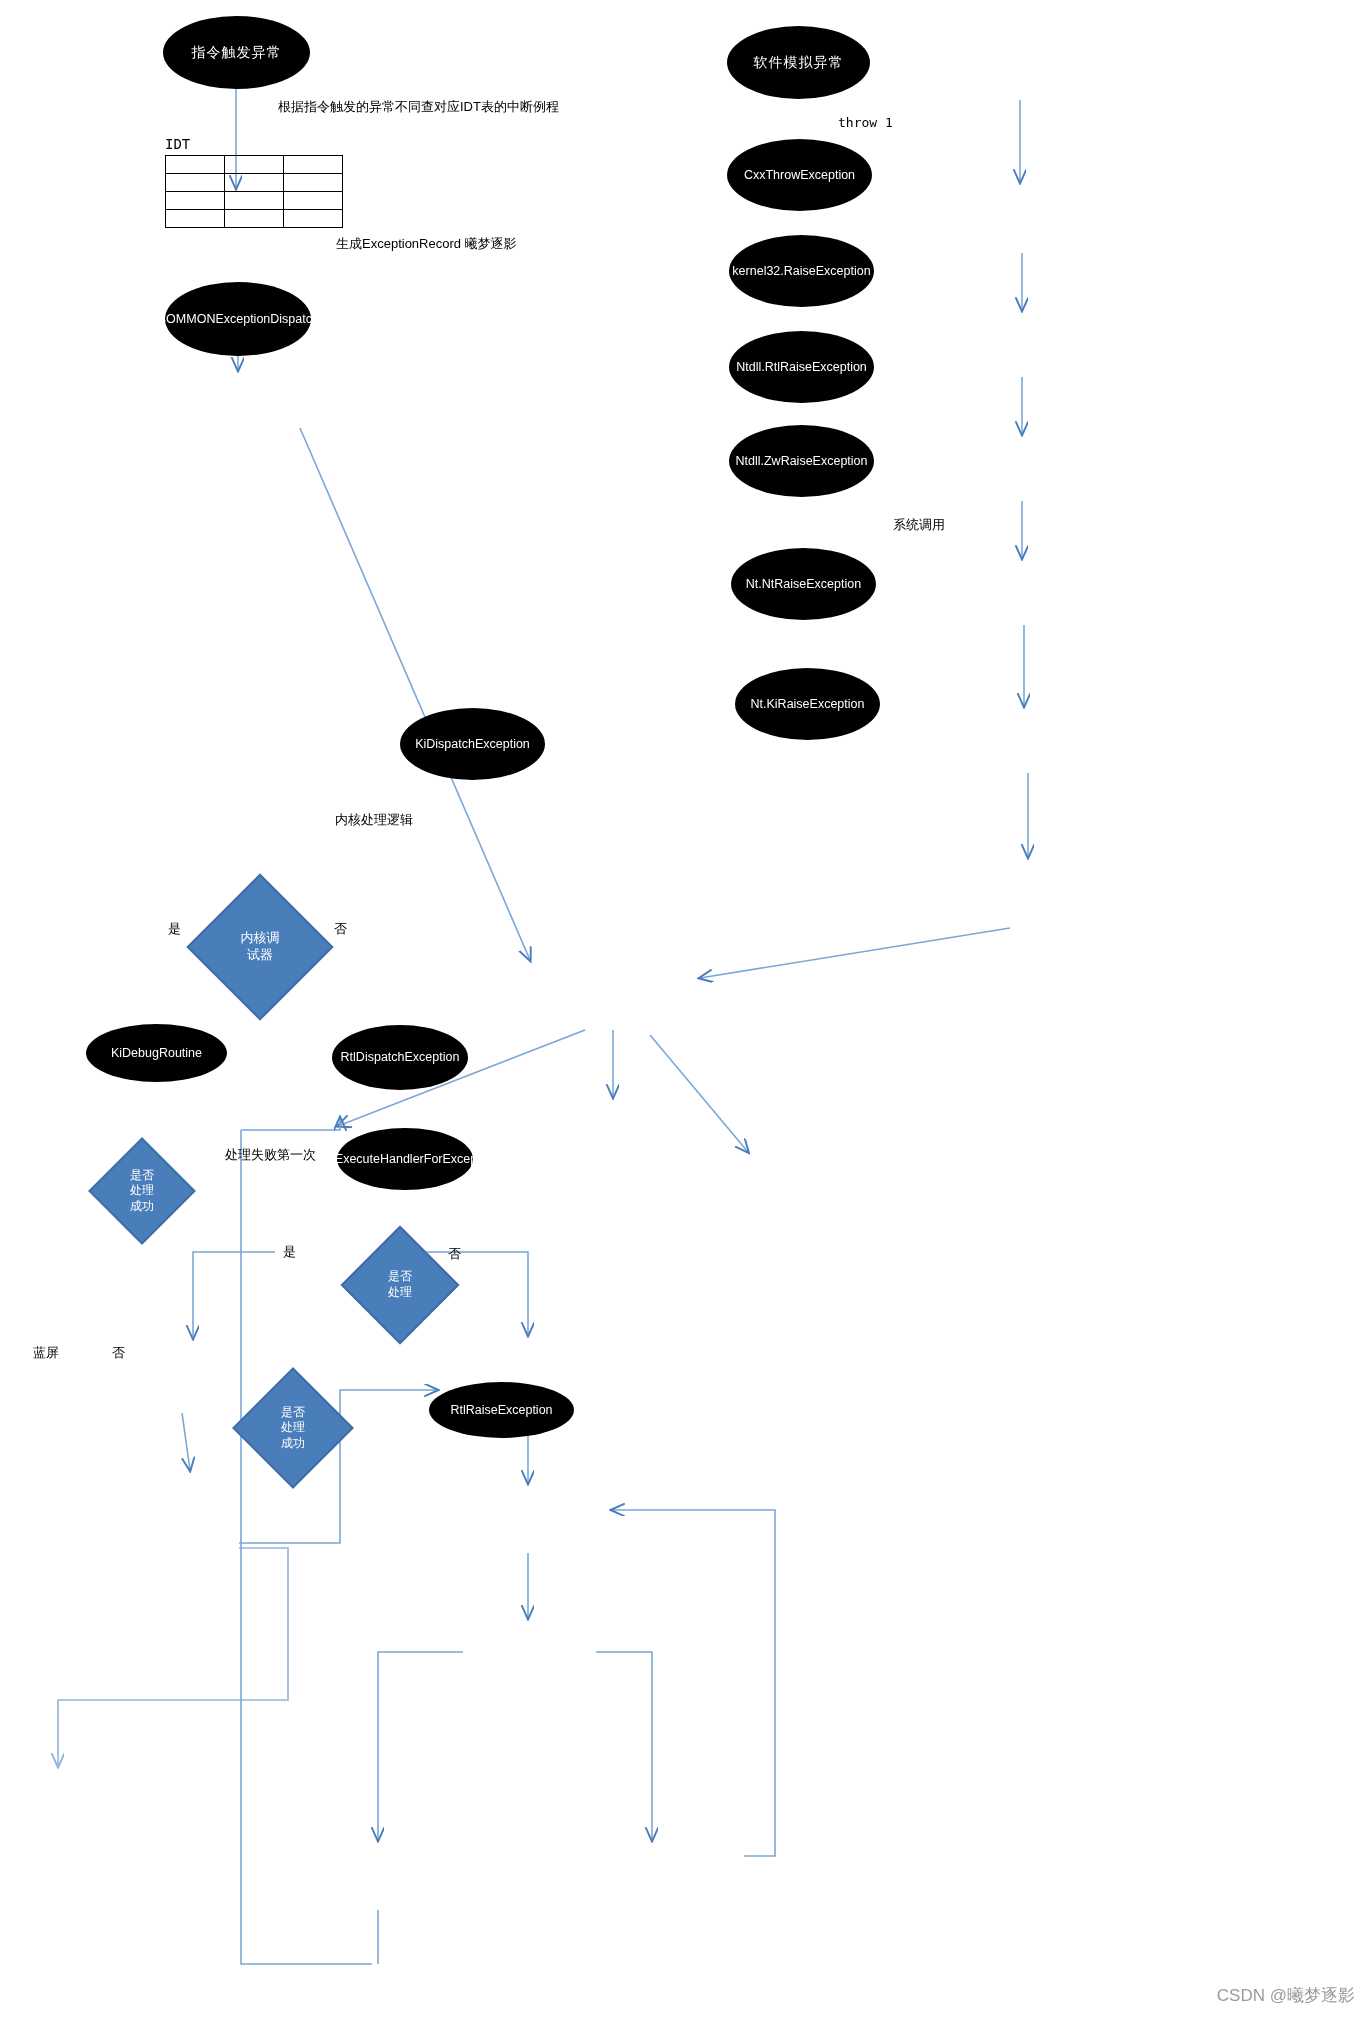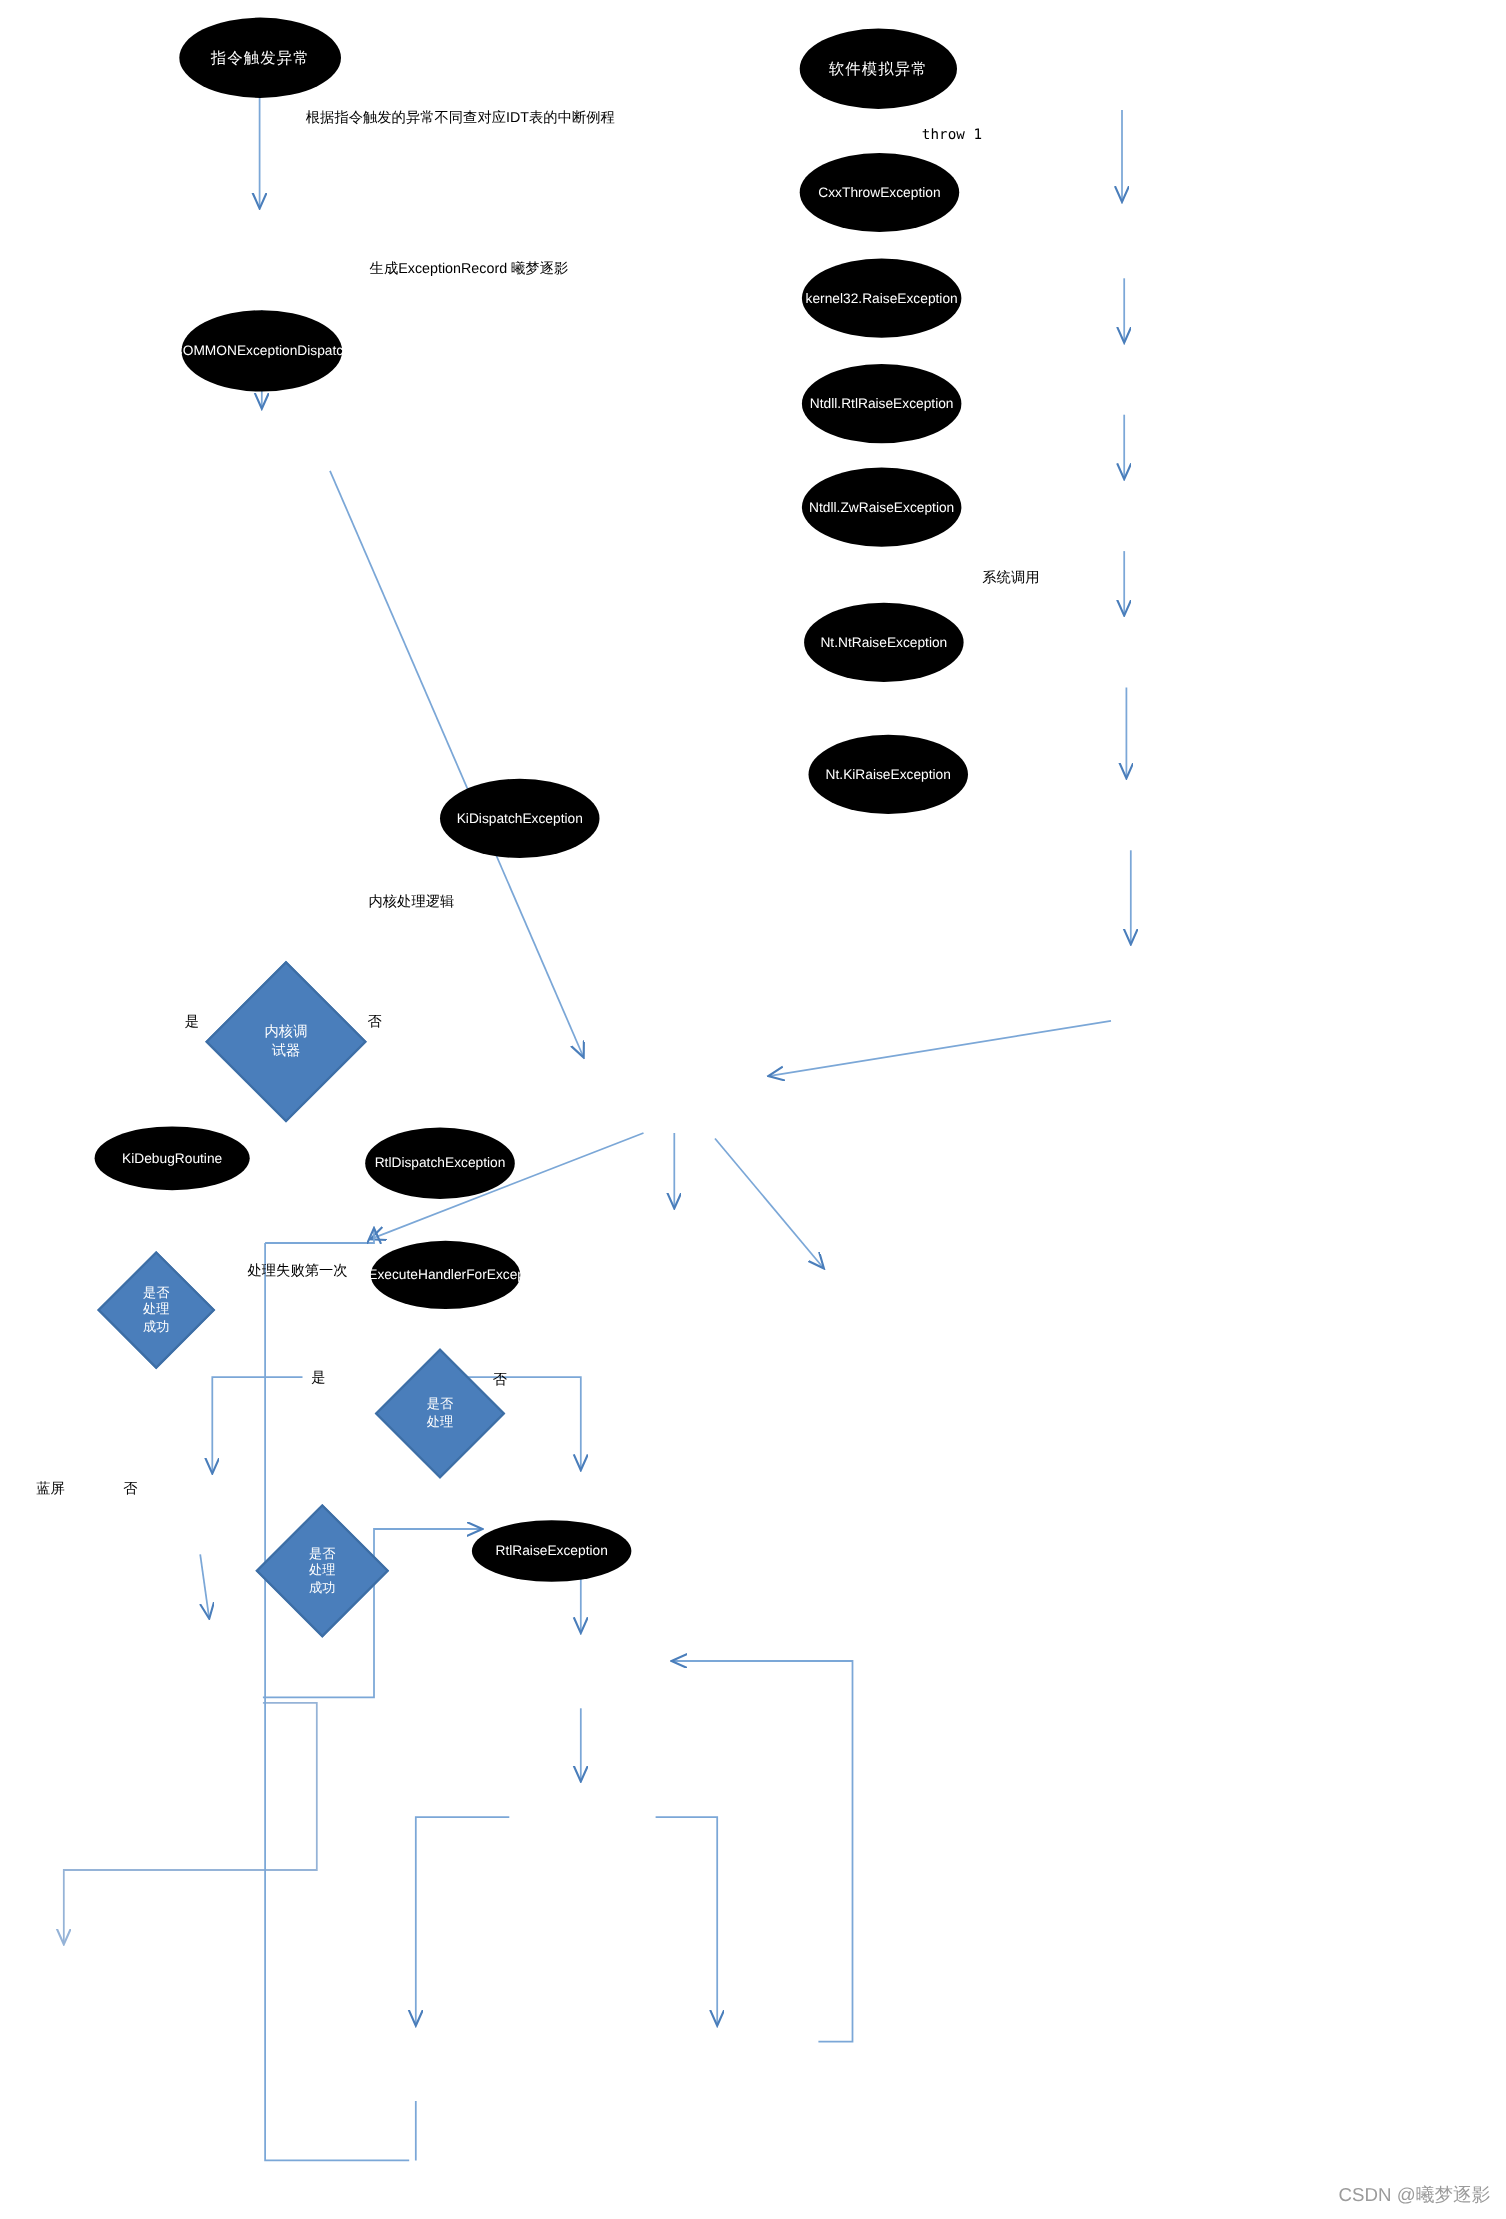--- a/index.html
+++ b/index.html
@@ -95,20 +95,47 @@
 
     <path d="M744,1856 L775,1856 L775,1510 L612,1510" fill="none" stroke="#7ba7d7" stroke-width="1.6" marker-end="url(#ah)"></path>
 
     <path d="M378,1910 L378,1964" fill="none" stroke="#7ba7d7" stroke-width="1.6"></path>
   </svg>
 
   <div class="node ellipse cn" style="left:163px;top:16px;width:147px;height:73px;">
     <span>指令触发异常</span>
   </div>
 
+  <div class="idt" style="left:165px;top:155px;">
+    <div class="idt-title">IDT</div>
+    <table>
+      <tbody>
+          <tr>
+            <td></td>
+            <td></td>
+            <td></td>
+          </tr>
+      <tr>
+            <td></td>
+            <td></td>
+            <td></td>
+          </tr>
+      <tr>
+            <td></td>
+            <td></td>
+            <td></td>
+          </tr>
+      <tr>
+            <td></td>
+            <td></td>
+            <td></td>
+          </tr>
+    </tbody>
+      </table>
+  </div>
 
   <div class="node ellipse" style="left:165px;top:282px;width:146px;height:74px;">
     <span>COMMONExceptionDispatch</span>
   </div>
 
   <div class="node ellipse cn" style="left:727px;top:26px;width:143px;height:73px;">
     <span>软件模拟异常</span>
   </div>
   <div class="node ellipse" style="left:727px;top:139px;width:145px;height:72px;">
     <span>CxxThrowException</span>

